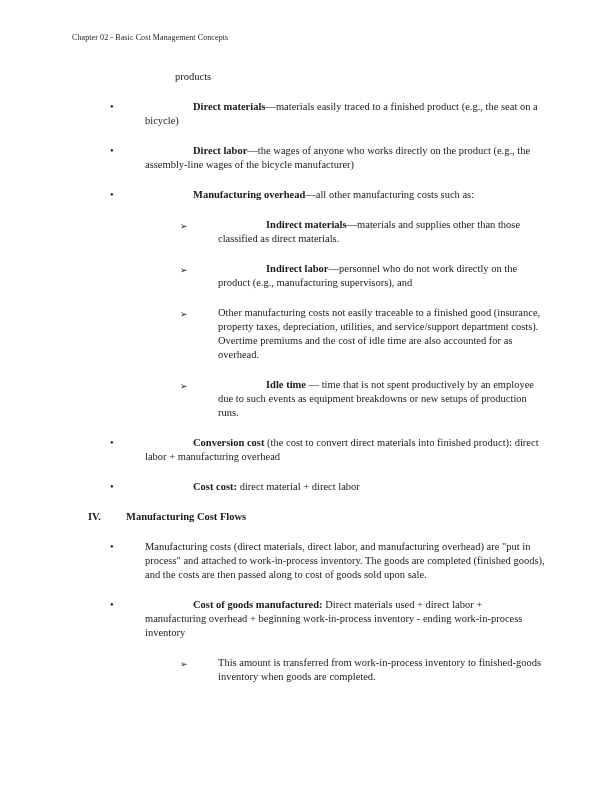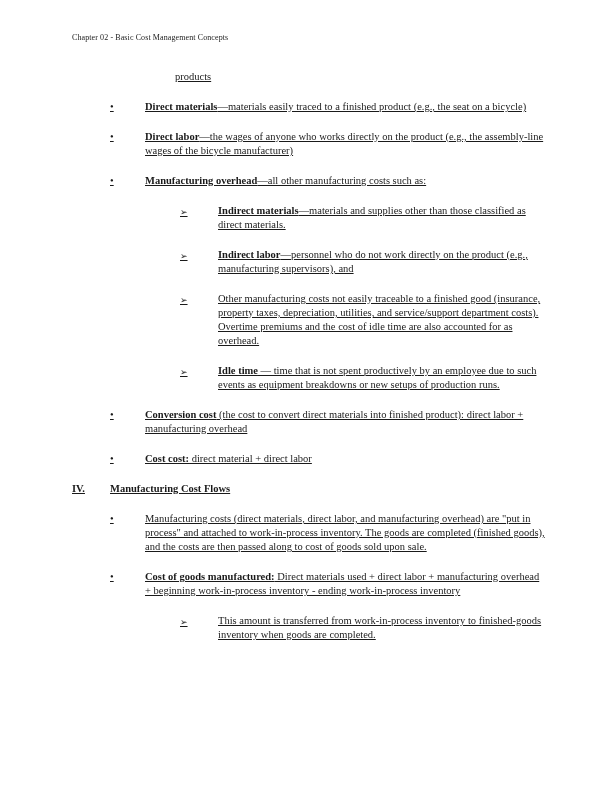--- a/index.html
+++ b/index.html
@@ -11,32 +11,32 @@
     font-family:"Liberation Serif", serif;
     color:#1a1a1a;
     overflow:hidden;
   }
   .header {
     position:absolute; top:33px; left:72px; right:67px;
     font-size:8px; letter-spacing:0.1px; color:#222;
   }
   .content {
     position:absolute; top:70px; left:72px; right:67px;
-    font-size:10.5px; line-height:14px;text-decoration:underline;
+    font-size:10.5px; line-height:14px;
   }
   .block { margin-bottom:16px; }
   .block.plain { margin-left:103px; }
   .block.bullet { display:flex; margin-left:38px; }
   .block.bullet > .glyph { flex:0 0 35px; }
   .block.sub { display:flex; margin-left:108px; }
   .block.sub > .glyph { flex:0 0 38px; font-size:9px; padding-top:1px; }
-  .block.heading { display:flex; margin-left:0; font-weight:bold; }
+  .block.heading { display:flex; margin-left:16px; font-weight:bold; }
   .block.heading > .glyph { flex:0 0 38px; }
   .block .body { flex:1 1 auto; }
-  strong { font-weight:bold; }
+  strong { font-weight:bold;margin-left:48px; }
   .footer {
     position:absolute; left:72px; right:67px; top:727px;
     border-top:6px solid #fca5a5;
     padding-top:4px;
     display:flex; justify-content:space-between;
     font-size:9.5px;
   }
   .footer .left { font-style:italic; }
   .brand-badge {
     position:absolute; right:16px; top:746px;

